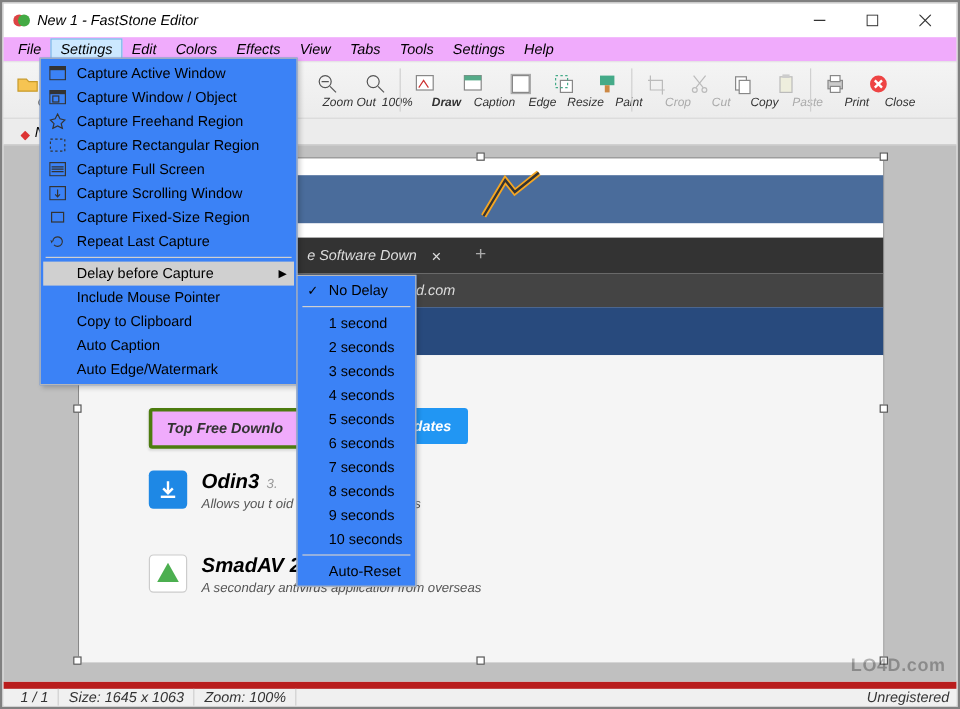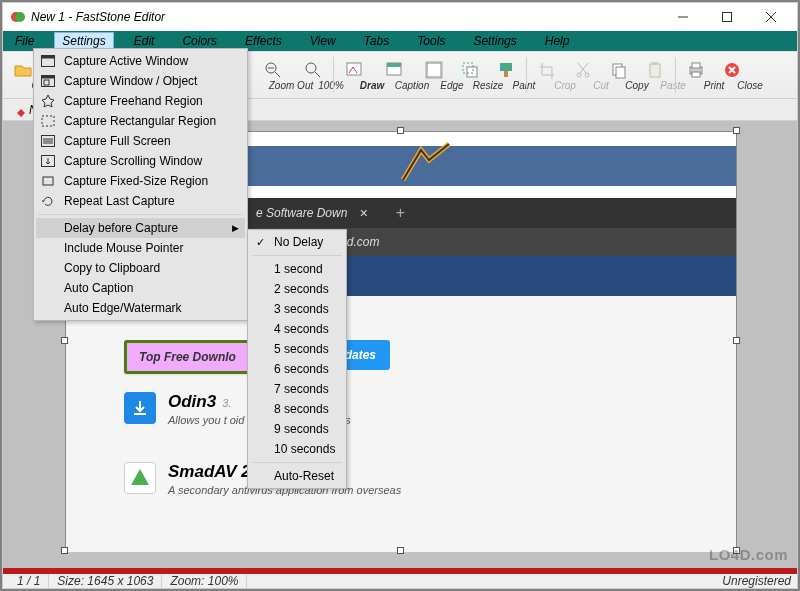--- a/index.html
+++ b/index.html
@@ -4,21 +4,21 @@
 <style>
 * { box-sizing: border-box; margin: 0; padding: 0; font-family: "Segoe UI", Tahoma, sans-serif; font-size: 12px; }
 body { background: #808080; width: 800px; height: 591px; overflow: hidden; position: relative; }
 .window { position: absolute; left: 2px; top: 2px; width: 796px; height: 587px; background: #fff; border: 1px solid #ccc; display: flex; flex-direction: column; font-style: italic; }
 .titlebar { height: 28px; display: flex; align-items: center; padding: 0 4px 0 8px; }
 .titlebar .logo { width: 14px; height: 14px; margin-right: 6px; }
 .titlebar .title { flex: 1; font-size: 12px; }
 .winbtns { display: flex; }
 .winbtn { width: 44px; height: 28px; display: flex; align-items: center; justify-content: center; }
 .winbtn svg { stroke: #333; stroke-width: 1; fill: none; }
-.menubar { height: 20px; display: flex; align-items: center; padding: 0 4px; gap: 12px; font-size: 12px; background: #0f766e; }
+.menubar { height: 20px; display: flex; align-items: center; padding: 0 4px; gap: 0; font-size: 12px; background: #f0abfc; }
 .menubar .mitem { padding: 2px 8px; cursor: default; }
 .menubar .mitem.active { background: #cce8ff; border: 1px solid #7ab8e8; padding: 1px 7px; }
 .toolbar { height: 48px; background: linear-gradient(#f4f4f4,#ececec); border-top: 1px solid #e0e0e0; border-bottom: 1px solid #d0d0d0; display: flex; align-items: center; padding: 0 2px; }
 .tbtn { display: flex; flex-direction: column; align-items: center; justify-content: center; width: 44px; height: 44px; font-size: 10px; color: #333; }
 .tbtn.narrow { width: 36px; }
 .tbtn .ico { width: 20px; height: 20px; display: flex; align-items: center; justify-content: center; margin-bottom:1px;}
 .tbtn .lbl { font-size: 10px; line-height:1; white-space:nowrap;padding-left:36px; }
 .tbtn.dim { color: #aaa; }
 .tsep { width: 1px; height: 36px; background: #d0d0d0; margin: 0 2px; }
 .tabbar { height: 22px; background: #ececec; border-bottom: 1px solid #d0d0d0; display: flex; align-items: center; padding: 0 4px; }
@@ -43,21 +43,21 @@
 .appico.green { background: #fff; border: 1px solid #ccc; }
 .apptxt .name { color: #000000; font-weight: 700; font-size: 17px; }
 .apptxt .ver { color: #999; font-size: 11px; margin-left: 6px; }
 .apptxt .desc { color: #555; font-size: 11px; margin-top: 2px; }
 .app2 { position: absolute; left: 58px; top: 330px; display: flex; gap: 12px; }
 .statusbar { height: 20px; background: #f0f0f0; border-top: 6px solid #b91c1c; display: flex; align-items: flex-end; font-size: 11px; padding: 0 6px; color: #333; }
 .statusbar .cell { padding: 0 8px; border-right: 1px solid #d0d0d0; }
 .statusbar .spacer { flex: 1; }
 .watermark { position: absolute; right: 12px; bottom: 28px; color: rgba(0,0,0,0.28); font-size: 15px; font-weight: 600; letter-spacing: 0.5px; }
 
-.menu { position: absolute; background: #e5e5e5; border: 1px solid #b7b7b7; box-shadow: 2px 2px 4px rgba(0,0,0,.2); padding: 2px; font-size: 12px; }
+.menu { position: absolute; background: #3b82f6; border: 1px solid #b7b7b7; box-shadow: 2px 2px 4px rgba(0,0,0,.2); padding: 2px; font-size: 12px; }
 .menu .row { display: flex; align-items: center; height: 20px; padding: 0 20px 0 28px; white-space: nowrap; position: relative; }
 .menu .row.sel { background: #d0d0d0; }
 .menu .sep { height: 1px; background: #d0d0d0; margin: 3px 2px; }
 .menu .icon { position: absolute; left: 4px; width: 16px; height: 16px; display:flex; align-items:center; justify-content:center; }
 .menu .arrow { position: absolute; right: 6px; font-size: 9px; }
 .menu1 { left: 33px; top: 48px; width: 215px; }
 .menu2 { left: 247px; top: 229px; width: 100px; }
 .menu2 .row { padding: 0 16px 0 24px; }
 .check { position: absolute; left: 6px; font-size: 11px; }
 </style>

